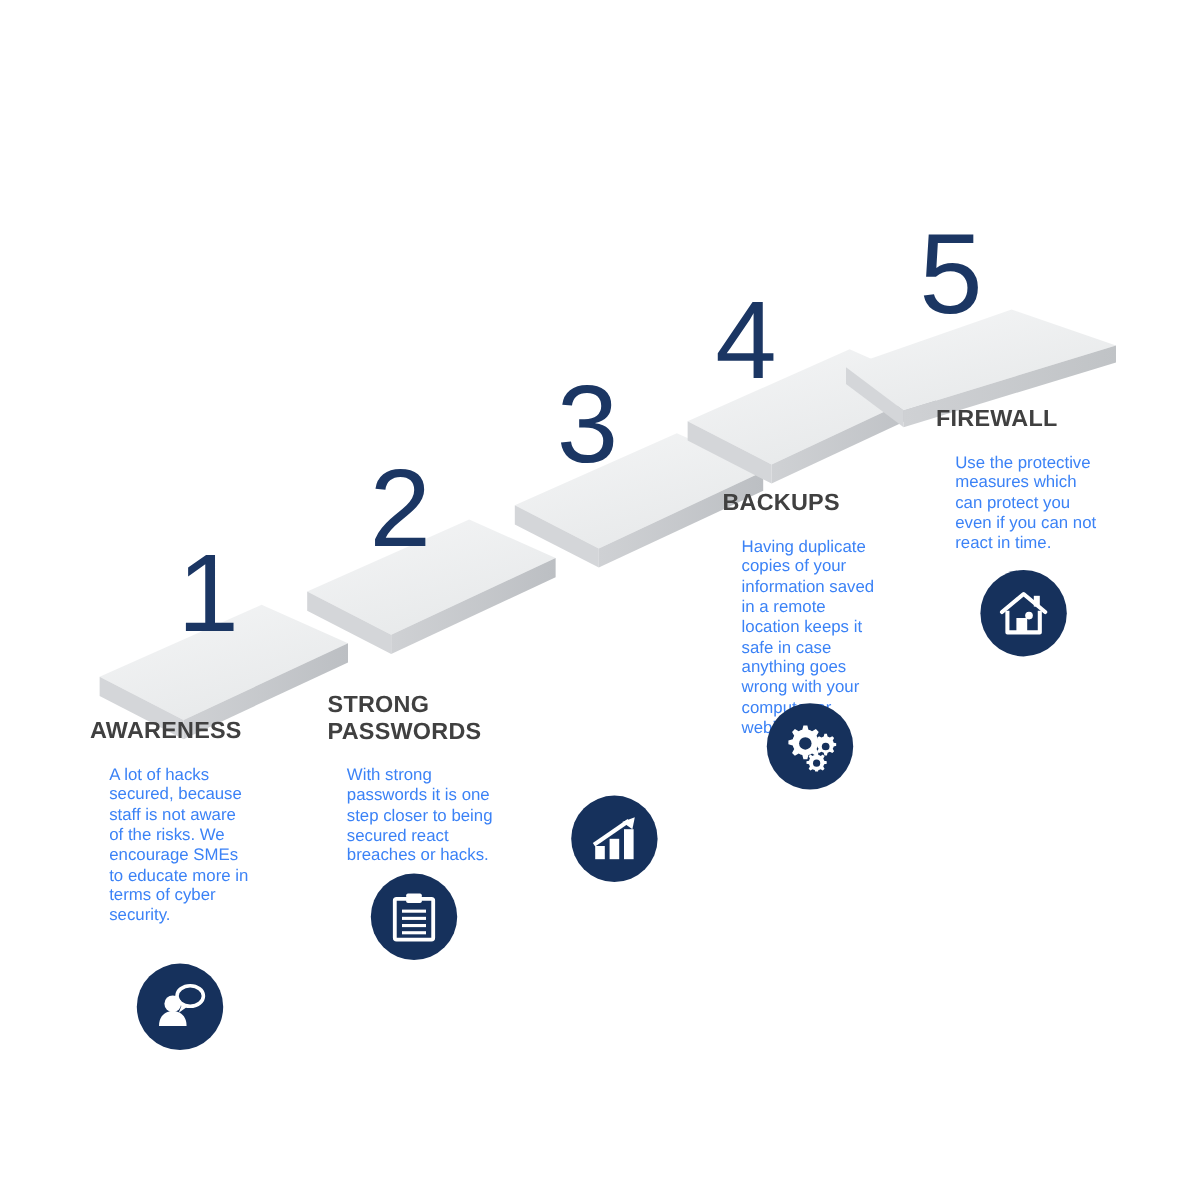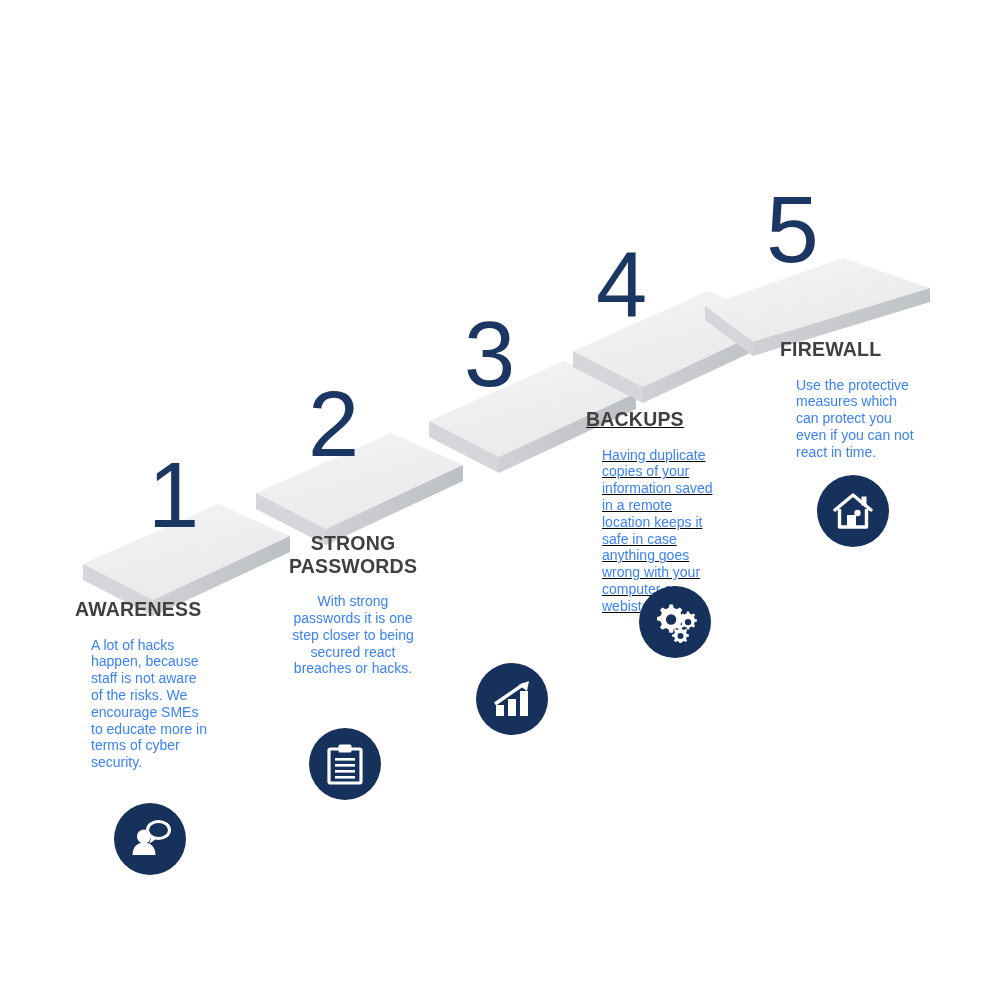--- a/index.html
+++ b/index.html
@@ -95,21 +95,21 @@
         </linearGradient>
       </defs>
       <polygon points="8,66 143,6 215,38 78,102" fill="url(#top1)"></polygon>
       <polygon points="8,66 78,102 78,118 8,82" fill="#d4d6d9"></polygon>
       <polygon points="78,102 215,38 215,54 78,118" fill="url(#front1)"></polygon>
     </svg>
   </div>
   <div class="numeral" style="left:148px; top:449px; font-size:92px;">1</div>
   <div class="block" style="left:75px; top:598px; width:152px;">
     <h3>AWARENESS</h3>
-    <p>A lot of hacks happen, because staff is not aware of the risks. We encourage SMEs to educate more in terms of cyber security.</p>
+    <p>A lot of hacks secured, because staff is not aware of the risks. We encourage SMEs to educate more in terms of cyber security.</p>
   </div>
   <div class="icon-circle" style="left:114px; top:803px;">
     <svg width="44" height="44" viewBox="0 0 44 44">
       <ellipse cx="30.5" cy="13" rx="11" ry="8.5" fill="none" stroke="#ffffff" stroke-width="3"></ellipse>
       <polygon points="24,19 21,27 28,22" fill="#ffffff"></polygon>
       <circle cx="16" cy="19.5" r="7" fill="#ffffff"></circle>
       <path d="M4.5 38 C4.5 29.5 10 25.5 16 25.5 C22 25.5 27.5 29.5 27.5 38 Z" fill="#ffffff"></path>
     </svg>
   </div>
 
@@ -124,21 +124,21 @@
           <stop offset="0" stop-color="#cfd1d4"></stop>
           <stop offset="1" stop-color="#bcbfc3"></stop>
         </linearGradient>
       </defs>
       <polygon points="8,66 143,6 215,38 78,102" fill="url(#top2)"></polygon>
       <polygon points="8,66 78,102 78,118 8,82" fill="#d4d6d9"></polygon>
       <polygon points="78,102 215,38 215,54 78,118" fill="url(#front2)"></polygon>
     </svg>
   </div>
   <div class="numeral" style="left:308px; top:378px; font-size:92px;">2</div>
-  <div class="block" style="left:273px; top:532px; width:160px;text-align:center;">
+  <div class="block" style="left:273px; top:576px; width:160px;">
     <h3>STRONG PASSWORDS</h3>
     <p>With strong passwords it is one step closer to being secured react breaches or hacks.</p>
   </div>
   <div class="icon-circle" style="left:309px; top:728px;">
     <svg width="40" height="42" viewBox="0 0 40 42">
       <rect x="4" y="6" width="32" height="34" rx="1.5" fill="none" stroke="#ffffff" stroke-width="3.2"></rect>
       <rect x="13.5" y="1.5" width="13" height="8" rx="1.5" fill="#ffffff"></rect>
       <rect x="10" y="15" width="20" height="2.6" fill="#ffffff"></rect>
       <rect x="10" y="21" width="20" height="2.6" fill="#ffffff"></rect>
       <rect x="10" y="27" width="20" height="2.6" fill="#ffffff"></rect>
@@ -185,21 +185,21 @@
           <stop offset="0" stop-color="#cfd1d4"></stop>
           <stop offset="1" stop-color="#bcbfc3"></stop>
         </linearGradient>
       </defs>
       <polygon points="8,66 143,6 215,38 78,102" fill="url(#top4)"></polygon>
       <polygon points="8,66 78,102 78,118 8,82" fill="#d4d6d9"></polygon>
       <polygon points="78,102 215,38 215,54 78,118" fill="url(#front4)"></polygon>
     </svg>
   </div>
   <div class="numeral" style="left:596px; top:238px; font-size:92px;">4</div>
-  <div class="block" style="left:586px; top:408px; width:148px;text-decoration:underline;">
+  <div class="block" style="left:602px; top:408px; width:148px;">
     <h3>BACKUPS</h3>
     <p>Having duplicate copies of your information saved in a remote location keeps it safe in case anything goes wrong with your computer or webiste.</p>
   </div>
   <div class="icon-circle" style="left:639px; top:586px;">
     <svg width="44" height="42" viewBox="0 0 44 42">
       <g fill="#ffffff">
         <path d="M16.5 3.5 l3.3 0 0.9 3.6 a11 11 0 0 1 3.0 1.25 l3.2-1.8 2.35 2.35 -1.8 3.2 a11 11 0 0 1 1.25 3.0 l3.6 0.9 0 3.3 -3.6 0.9 a11 11 0 0 1-1.25 3.0 l1.8 3.2 -2.35 2.35 -3.2-1.8 a11 11 0 0 1-3.0 1.25 l-0.9 3.6 -3.3 0 -0.9-3.6 a11 11 0 0 1-3.0-1.25 l-3.2 1.8 -2.35-2.35 1.8-3.2 a11 11 0 0 1-1.25-3.0 l-3.6-0.9 0-3.3 3.6-0.9 a11 11 0 0 1 1.25-3.0 l-1.8-3.2 2.35-2.35 3.2 1.8 a11 11 0 0 1 3.0-1.25 z"></path>
       </g>
       <circle cx="18.1" cy="18.5" r="5.2" fill="#16315c"></circle>
       <g fill="#ffffff">

